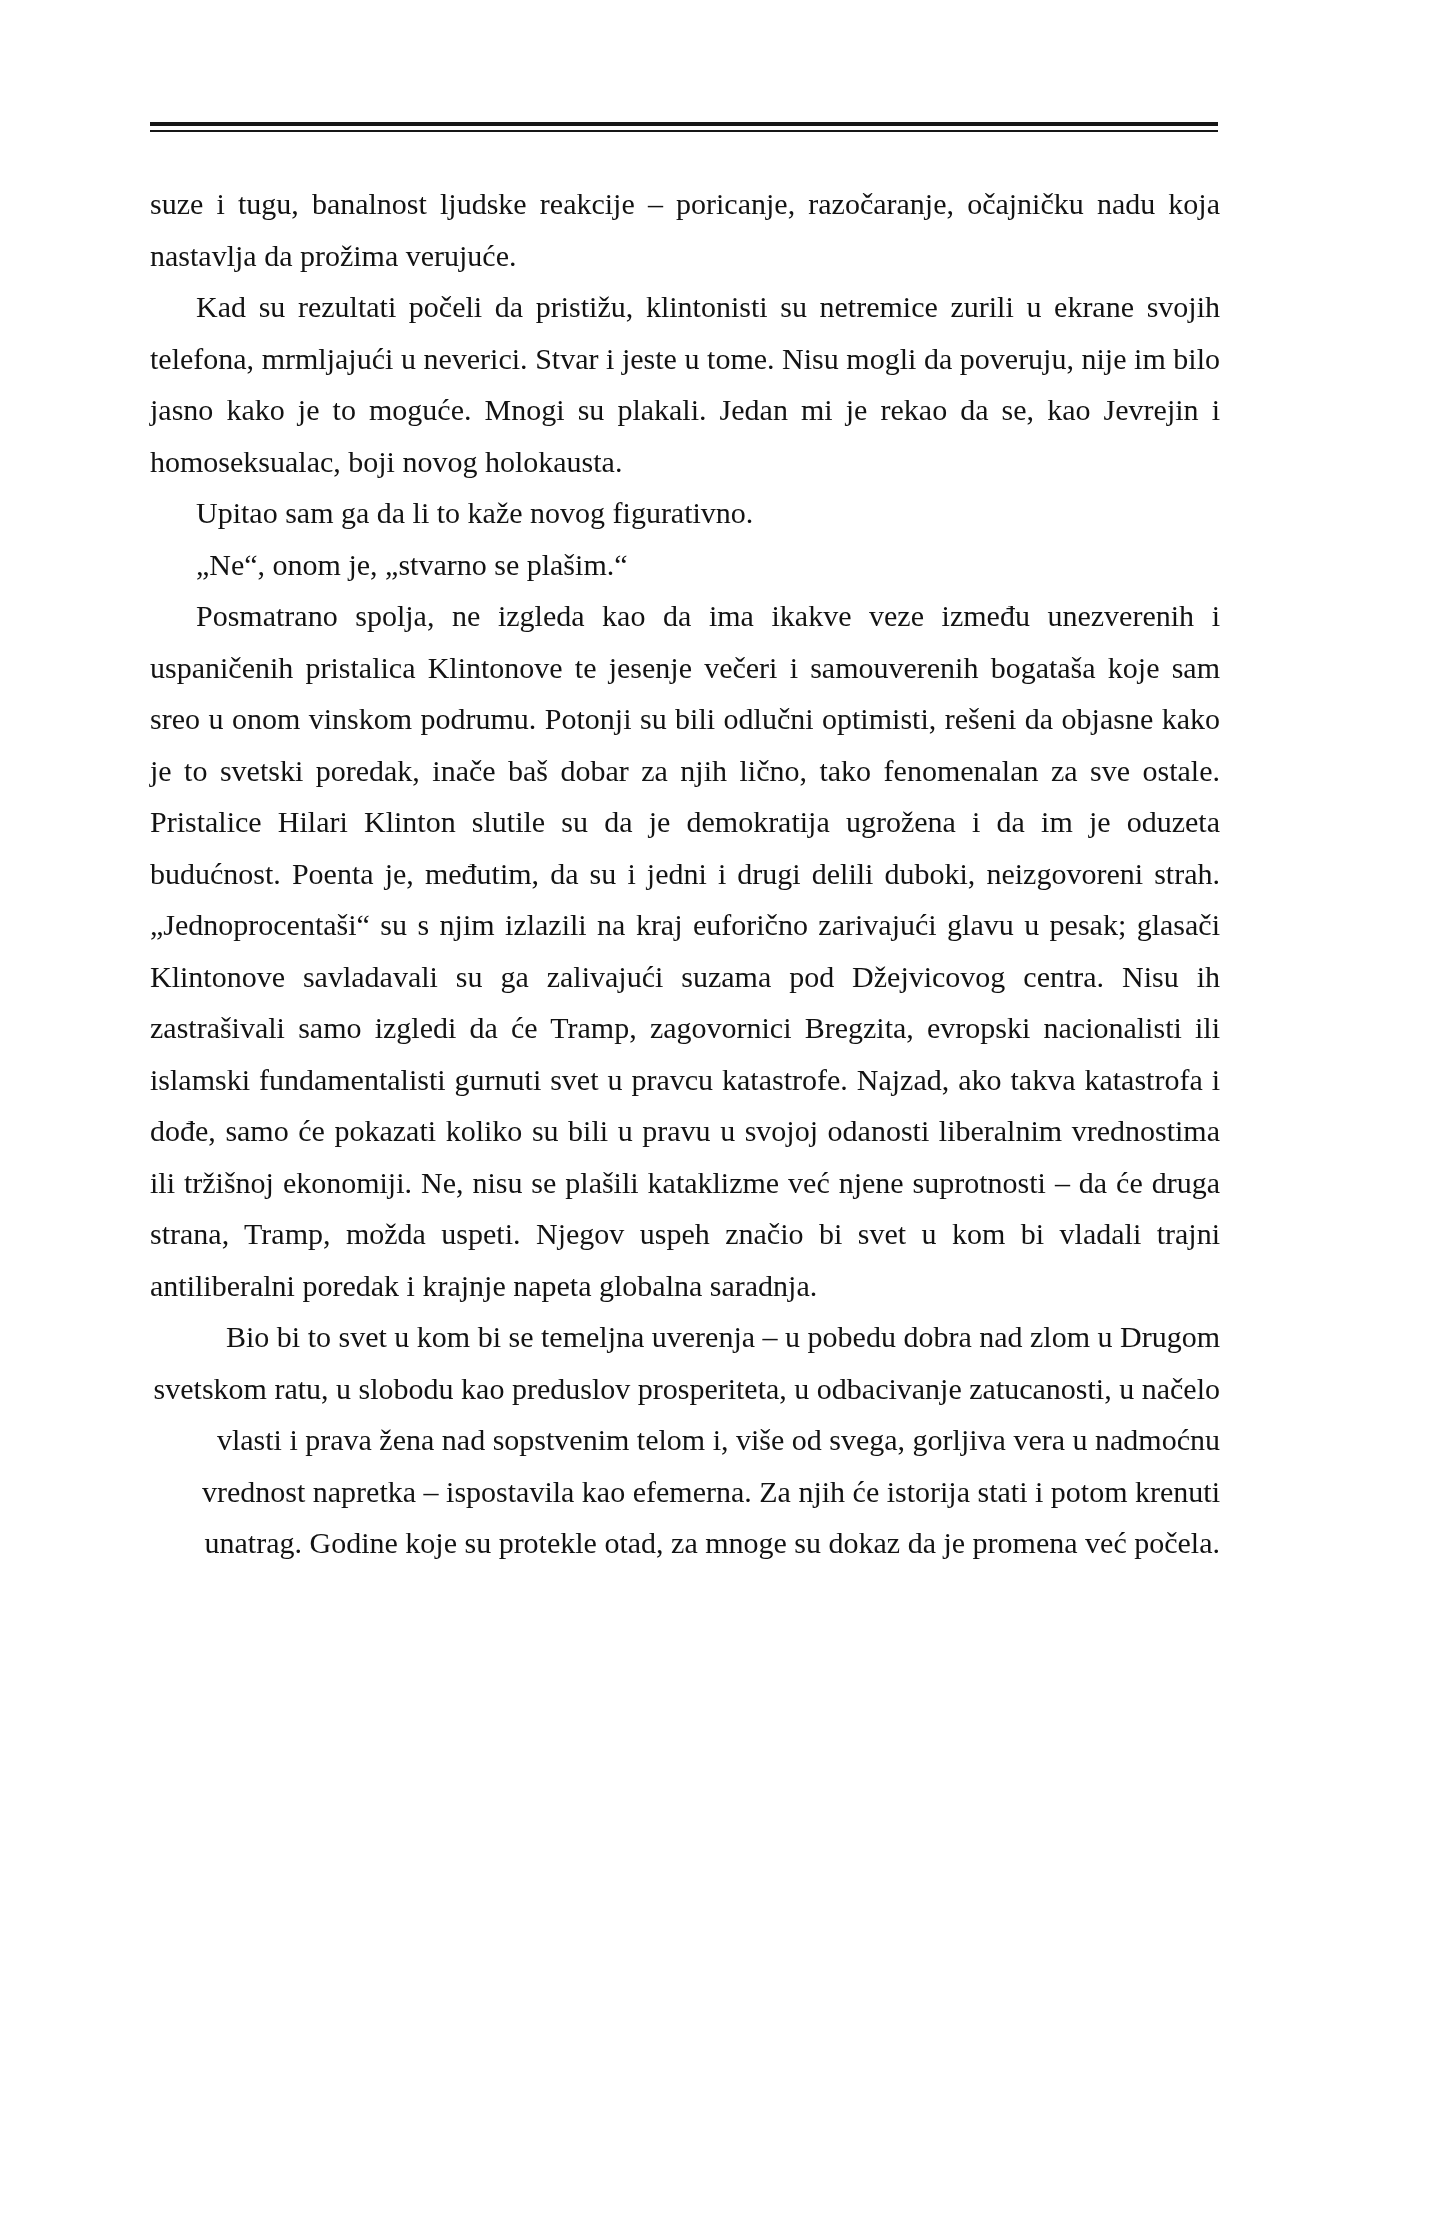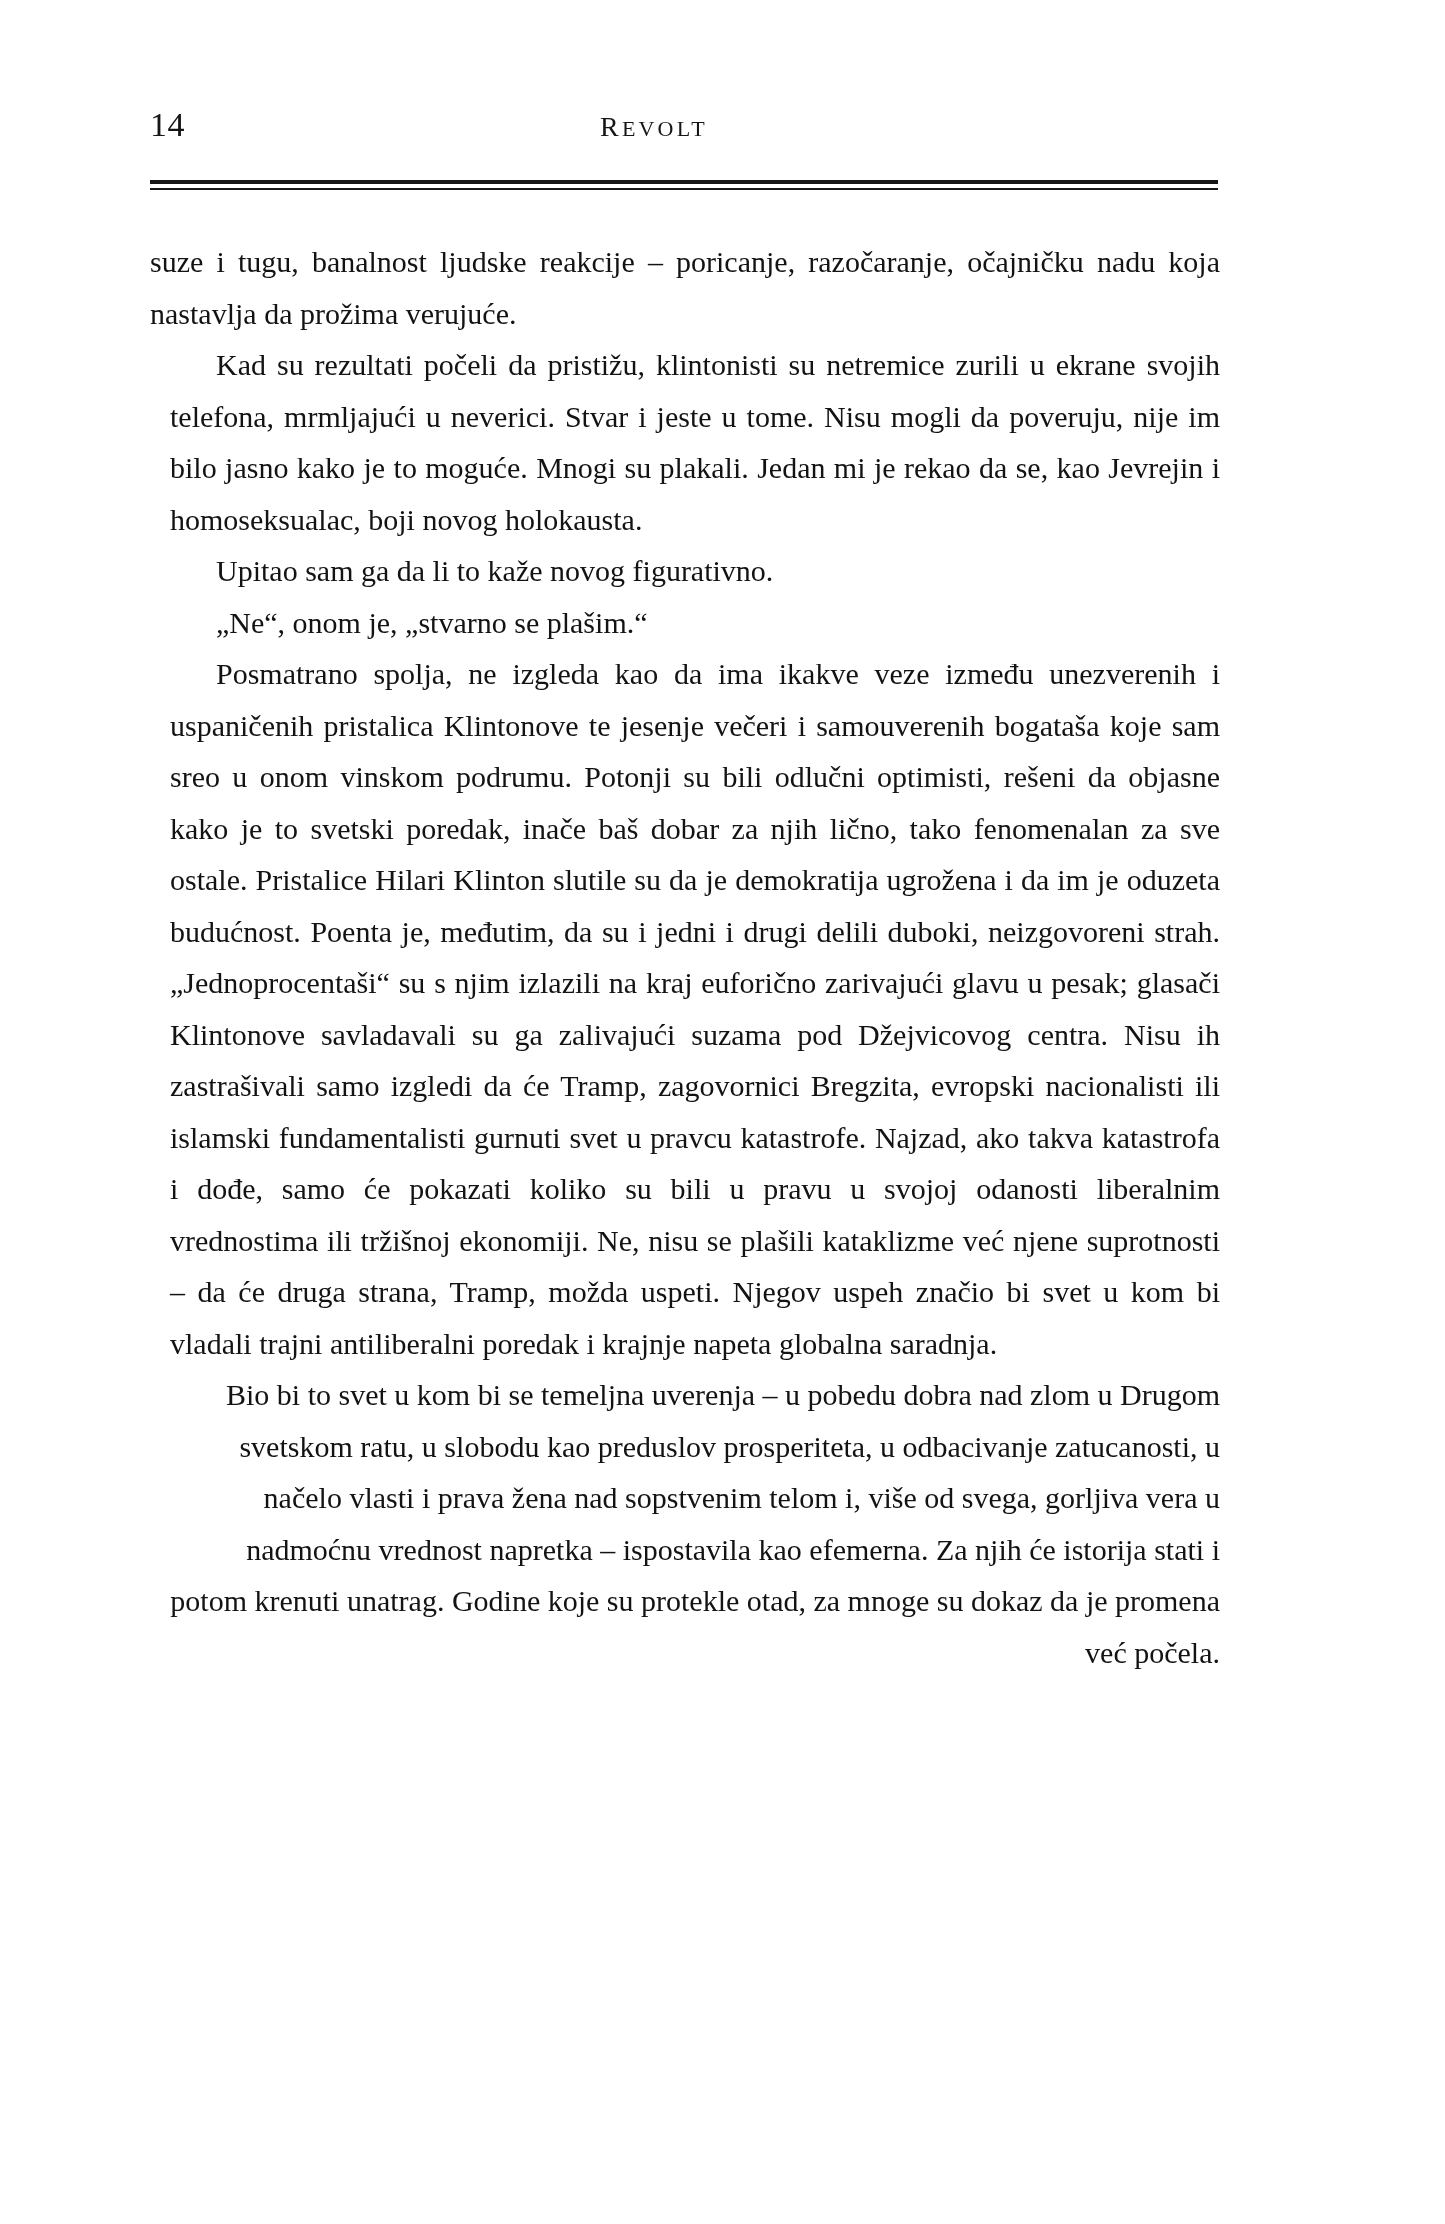--- a/index.html
+++ b/index.html
@@ -81,36 +81,31 @@
     text-justify: inter-word;
     color: #131313;
     hyphens: none;
   }
   .body-text p {
     margin: 0;
     text-indent: 0;
   }
   .body-text p.indent {
     text-indent: 46px;
-    margin-left: 20px;
   }
   .body-text p:last-child {
     text-align: right;
   }
 </style>
 </head>
 <body>
 
 <div class="page">
   <div class="content">
 
-    <div class="running-head">
-      <div class="folio">14</div>
-      <div class="book-title"><span class="cap">R</span><span class="small-caps">EVOLT</span></div>
-    </div>
 
     <div class="rule-wrap">
       <div class="rule-thick"></div>
       <div class="rule-gap"></div>
       <div class="rule-thin"></div>
     </div>
 
     <div class="body-text">
       <p>suze i tugu, banalnost ljudske reakcije – poricanje, razočaranje, očajničku nadu koja nastavlja da prožima verujuće.</p>
       <p class="indent">Kad su rezultati počeli da pristižu, klintonisti su netremice zurili u ekrane svojih telefona, mrmljajući u neverici. Stvar i jeste u tome. Nisu mogli da poveruju, nije im bilo jasno kako je to moguće. Mnogi su plakali. Jedan mi je rekao da se, kao Jevrejin i homoseksualac, boji novog holokausta.</p>

